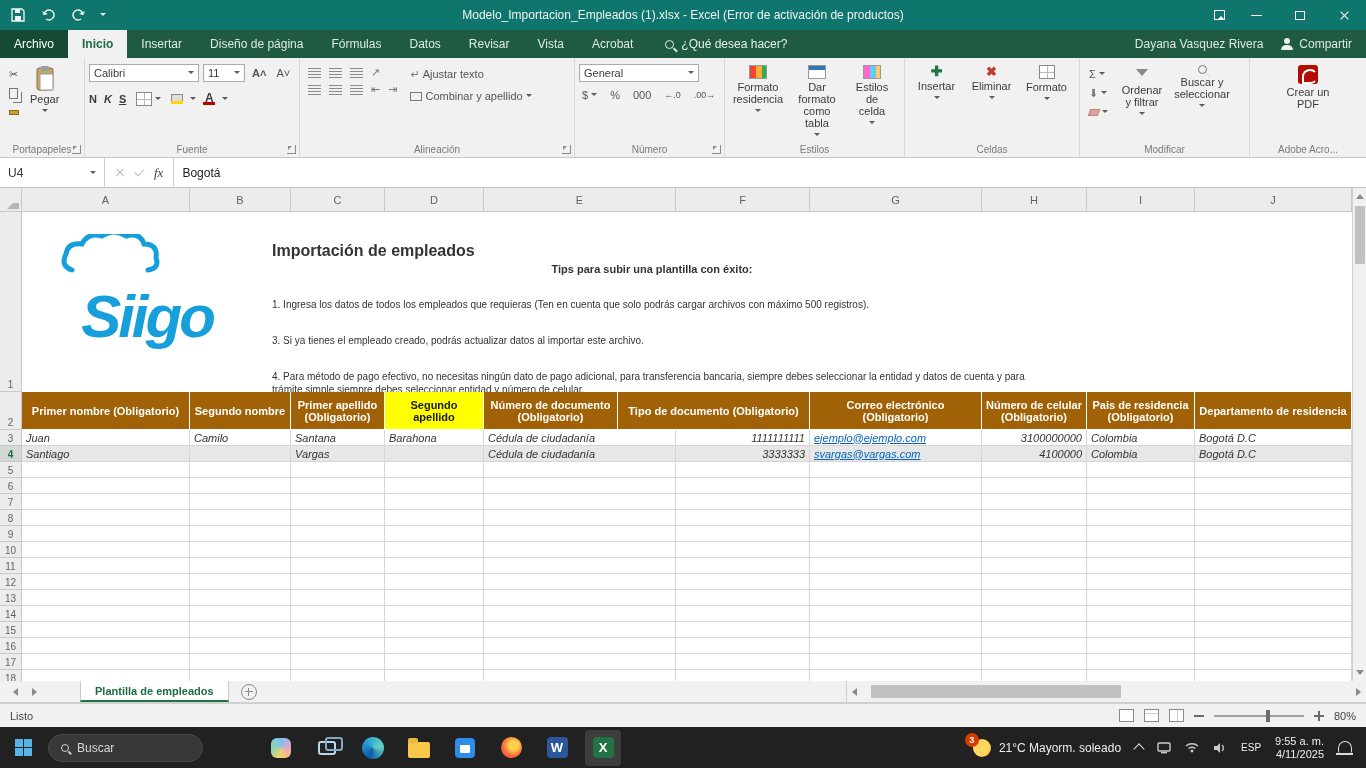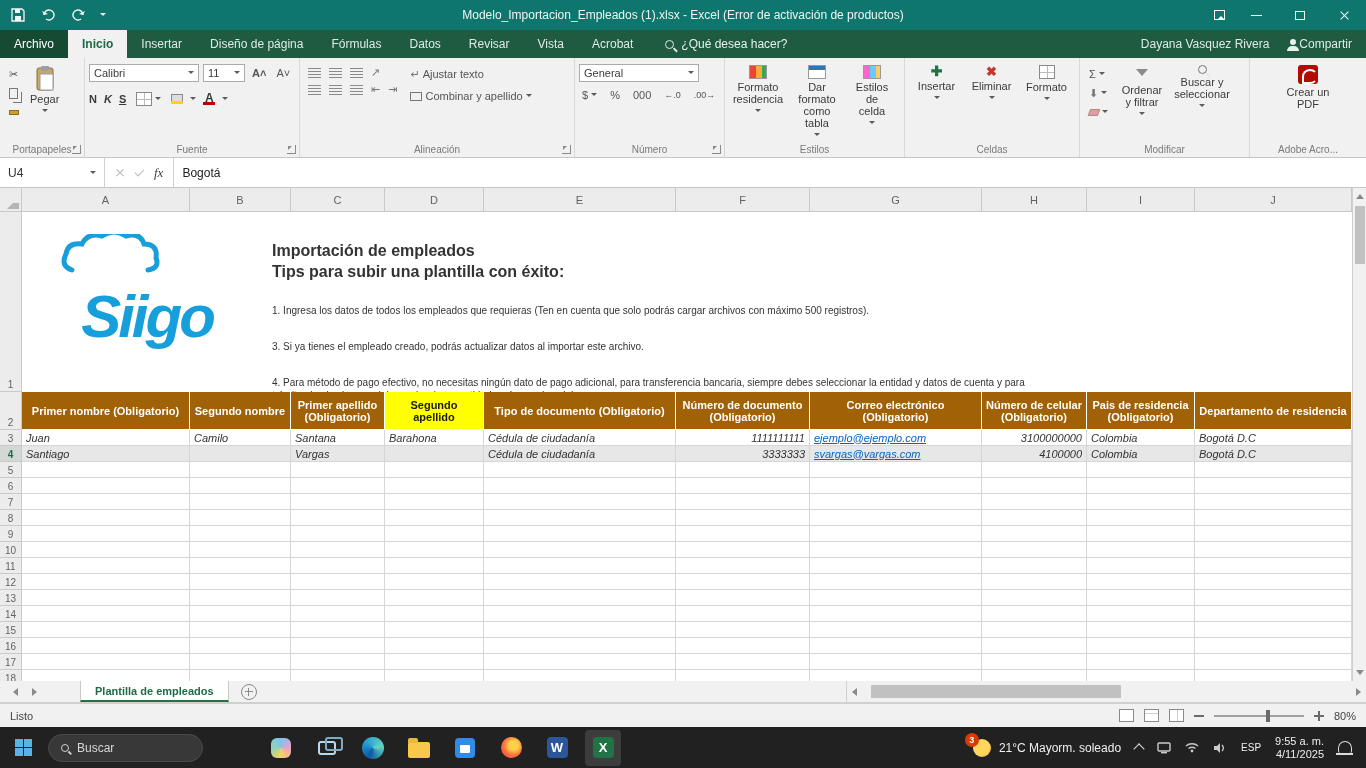--- a/index.html
+++ b/index.html
@@ -32,21 +32,21 @@
   .rtab { padding:0 14px; display:flex; align-items:center; cursor:default; white-space:nowrap; }
   .rtab.file { background:#174a33; color:#fff; }
   .rtab.active { background:#f1f1f1; color:#1d6b45; font-weight:bold; }
   .tellme { display:flex; align-items:center; gap:7px; margin-left:18px; color:#e9f1ec; }
   .lens { width:9px; height:9px; border:1.5px solid #dfeae4; border-radius:50%; position:relative; }
   .lens::after { content:""; position:absolute; width:5px; height:1.5px; background:#dfeae4; transform:rotate(45deg); left:7px; top:8px; }
   .tabrow-right { margin-left:auto; display:flex; align-items:center; gap:18px; padding-right:14px; }
   .person { width:12px; height:12px; position:relative; }
   .person::before { content:""; position:absolute; width:6px; height:6px; border-radius:50%; background:#e9f1ec; left:3px; top:0; }
   .person::after { content:""; position:absolute; width:12px; height:5px; border-radius:6px 6px 0 0; background:#e9f1ec; left:0; bottom:0; }
-  .share { display:flex; align-items:flex-end; }
+  .share { display:flex; align-items:center; gap:6px; }
 
   
   .ribbon { height:100px; background:#f1f1f1; border-bottom:1px solid #c6c6c6; display:flex; flex:none; font-size:11px; color:#3b3b3b; }
   .rgroup { position:relative; border-right:1px solid #d9d9d9; padding:4px 4px 16px 4px; display:flex; align-items:flex-start; }
   .glabel { position:absolute; bottom:2px; left:0; right:0; text-align:center; font-size:10px; color:#7a7a7a; white-space:nowrap; overflow:hidden; }
   .launcher { position:absolute; bottom:3px; right:3px; width:9px; height:9px; border-left:1px solid #8a8a8a; border-top:1px solid #8a8a8a; transform:rotate(180deg); }
   .launcher::after { content:""; position:absolute; right:1px; bottom:1px; border:2px solid transparent; border-right-color:#8a8a8a; border-bottom-color:#8a8a8a; }
   .bigbtn { display:flex; flex-direction:column; align-items:center; justify-content:flex-start; text-align:center; padding:3px 6px; line-height:12px; gap:2px; border-radius:2px; }
   .caret { display:inline-block; border:3.5px solid transparent; border-top-color:#5a5a5a; margin-top:2px; }
   .caret.w { border-top-color:#e9f1ec; }
@@ -112,21 +112,21 @@
   .cell.link { color:#0563c1; text-decoration:underline; }
   .selrow .cell { background:#e7e7e7; }
 
   
   .inforow { height:180px; display:flex; background:#fff; overflow:hidden; }
   .siigo { width:250px; flex:none; display:flex; align-items:center; justify-content:center; position:relative; }
   .cloud { position:absolute; top:22px; left:36px; }
   .siigo-text { font-size:60px; font-weight:bold; color:#169fdb; letter-spacing:-3px; margin-top:28px; font-style:italic; }
   .infotext { padding-top:30px; width:760px; }
   .info-title { font-size:16px; font-weight:bold; color:#333; margin-bottom:3px; }
-  .info-sub { font-size:16px; font-weight:bold; color:#333; margin-bottom:16px; }
+  .info-sub { font-size:11px; font-weight:bold; color:#333; margin-bottom:16px;text-align:center; }
   .tip { font-size:10px; color:#333; line-height:13px;margin-top:23px; }
 
   
   .vscroll { width:14px; background:#f1f1f1; border-left:1px solid #d0d0d0; display:flex; flex-direction:column; align-items:center; flex:none; }
   .sarrow { width:14px; height:16px; display:flex; align-items:center; justify-content:center; flex:none; }
   .tri-up { border:4px solid transparent; border-bottom:5px solid #8a8a8a; margin-top:-3px; }
   .tri-dn { border:4px solid transparent; border-top:5px solid #8a8a8a; margin-bottom:-3px; }
   .tri-lf { border:4px solid transparent; border-right:5px solid #8a8a8a; margin-left:-3px; }
   .tri-rt { border:4px solid transparent; border-left:5px solid #8a8a8a; margin-right:-3px; }
   .vthumb { width:10px; height:58px; background:#c1c1c1; border-radius:1px; margin-top:2px; }
@@ -532,22 +532,22 @@
                   <div class="tip">4. Para método de pago efectivo, no necesitas ningún dato de pago adicional, para transferencia bancaria, siempre debes seleccionar la entidad y datos de cuenta y para trámite simple siempre debes seleccionar entidad y número de celular.</div>
                 </div>
             </div>
           </div>
           <div id="grid-rows">
               <div class="grow hdr-row">
                 <div class="cell hcell blue" style="width: 168px;">Primer nombre (Obligatorio)</div>
                 <div class="cell hcell blue" style="width: 101px;">Segundo nombre</div>
                 <div class="cell hcell blue" style="width: 94px;">Primer apellido (Obligatorio)</div>
                 <div class="cell hcell yellow" style="width: 99px;">Segundo apellido</div>
+                <div class="cell hcell blue" style="width: 134px;">Número de documento (Obligatorio)</div>
                 <div class="cell hcell blue" style="width: 192px;">Tipo de documento (Obligatorio)</div>
-                <div class="cell hcell blue" style="width: 134px;">Número de documento (Obligatorio)</div>
                 <div class="cell hcell blue" style="width: 172px;">Correo electrónico (Obligatorio)</div>
                 <div class="cell hcell blue" style="width: 105px;">Número de celular (Obligatorio)</div>
                 <div class="cell hcell blue" style="width: 108px;">Pais de residencia (Obligatorio)</div>
                 <div class="cell hcell blue" style="width: 157px;">Departamento de residencia</div>
               </div>
               <div class="grow">
                 <div class="cell data" style="width: 168px;">Juan</div>
                 <div class="cell data" style="width: 101px;">Camilo</div>
                 <div class="cell data" style="width: 94px;">Santana</div>
                 <div class="cell data" style="width: 99px;">Barahona</div>

